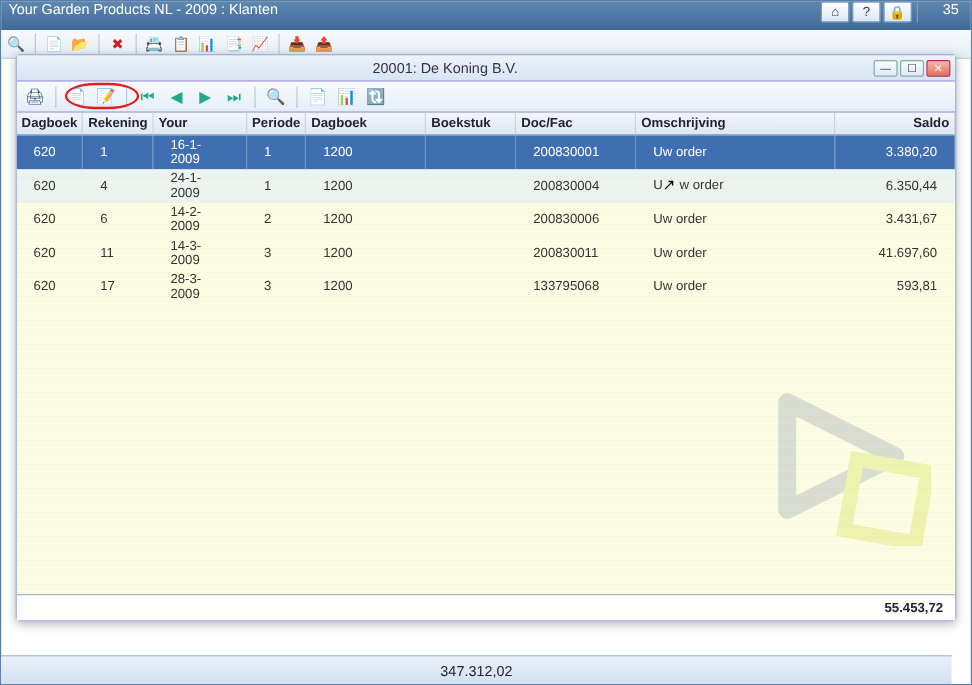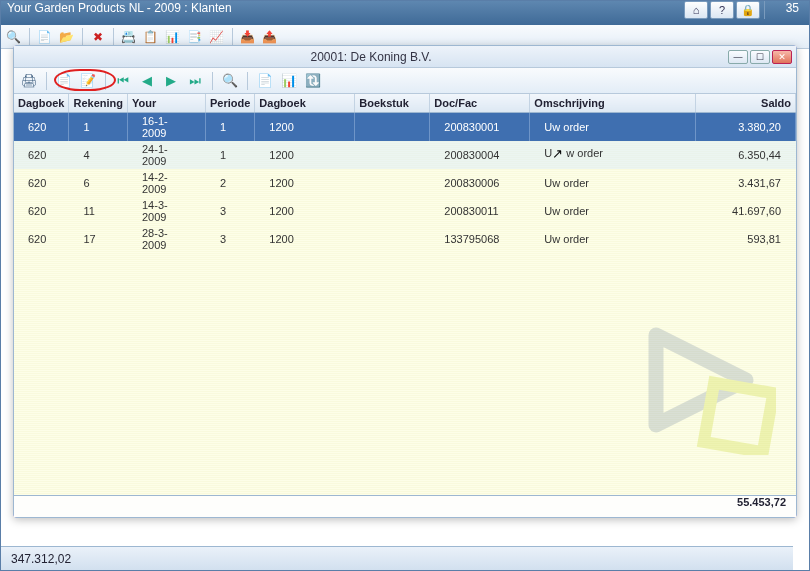--- a/index.html
+++ b/index.html
@@ -35,24 +35,24 @@
   table { width:100%; border-collapse:collapse; font-size:11px; color:#333; }
   thead th { background: linear-gradient(#f1f6fb,#dde8f3); border-right:1px solid #c3d3e3; border-bottom:1px solid #9db7d1; text-align:left; padding:2px 4px; font-weight:bold; color:#223; height:18px; white-space:nowrap; overflow:hidden; }
   tbody td { padding:2px 14px; border-right:1px solid transparent; height:17px; }
   tbody tr.selected td { background:#3f6fb0; color:#fff; border-right:1px solid #6f95c8; }
   tbody tr.alt td { background: rgba(220,235,250,0.5); }
   td.num, th.num { text-align:right; }
   .cursor { display:inline-block; width:14px; height:14px; position:relative; vertical-align:middle; }
   .cursor::before { content:"↖"; font-size:13px; color:#000; position:absolute; left:0; top:-2px; transform: scaleX(-1); }
 
   
-  .sum-bar { height:22px; border-top:1px solid #9db7d1; background:#fefefc; display:flex; align-items:flex-start; justify-content:flex-end; padding:0 10px; font-weight:bold; color:#223; }
-
-  
-  .status-bar { position:absolute; left:0; right:16px; bottom:0; height:24px; background: linear-gradient(#eaf1f9,#d2e0ef); border-top:1px solid #9db7d1; display:flex; align-items:center; justify-content:flex-start; padding:0 10px; color:#223; font-size:12px; }
+  .sum-bar { height:22px; border-top:1px solid #9db7d1; background:#fefefc; display:flex; align-items:center; justify-content:flex-end; padding:0 10px; font-weight:bold; color:#223; }
+
+  
+  .status-bar { position:absolute; left:0; right:16px; bottom:0; height:24px; background: linear-gradient(#eaf1f9,#d2e0ef); border-top:1px solid #9db7d1; display:flex; align-items:center; justify-content:center; padding:0 10px; color:#223; font-size:12px; }
 
   
   .watermark { position:absolute; right:20px; bottom:40px; width:150px; height:150px; opacity:0.3; pointer-events:none; }
 </style>
 </head>
 <body>
 
 <div class="main-window">
 
   <div class="titlebar">

